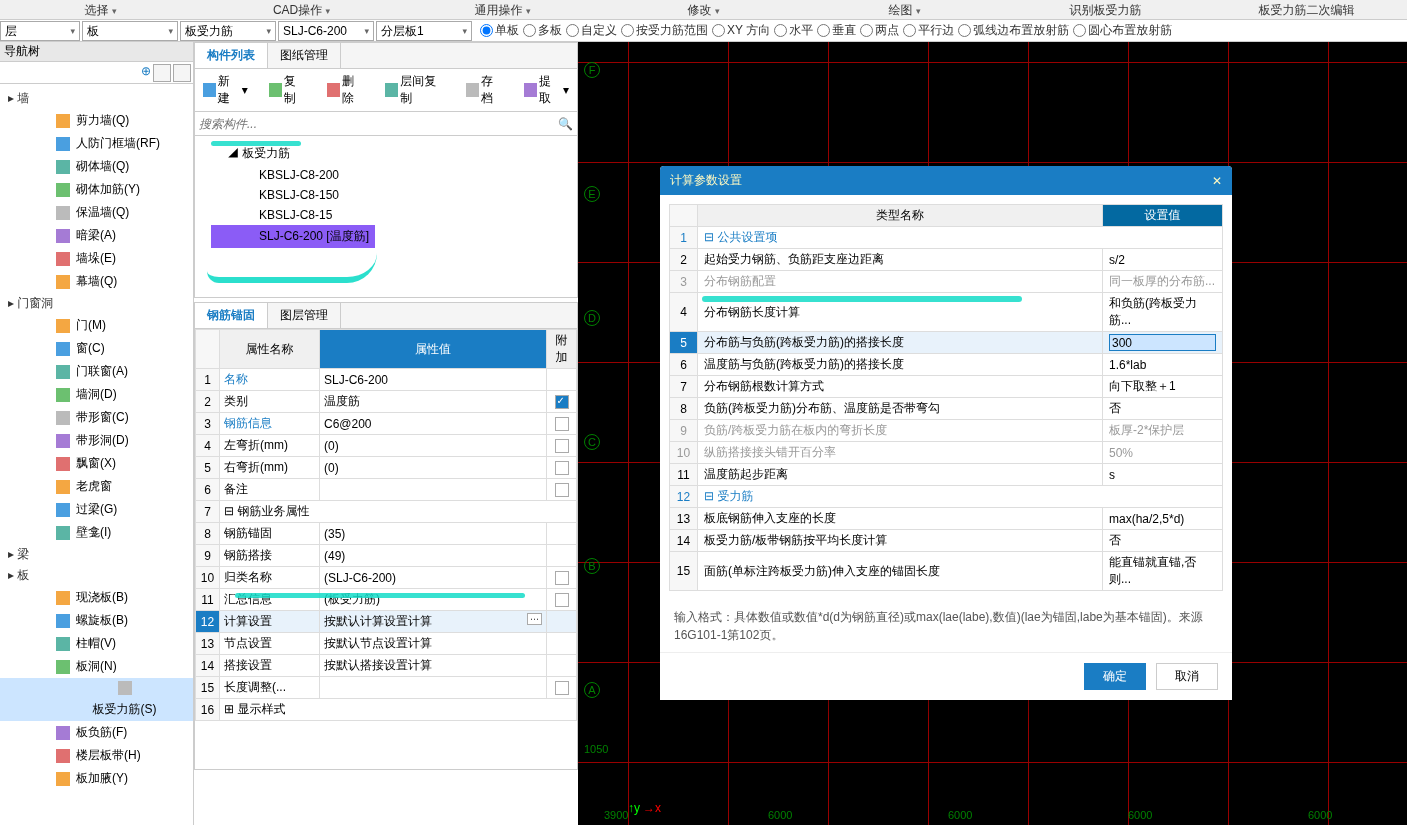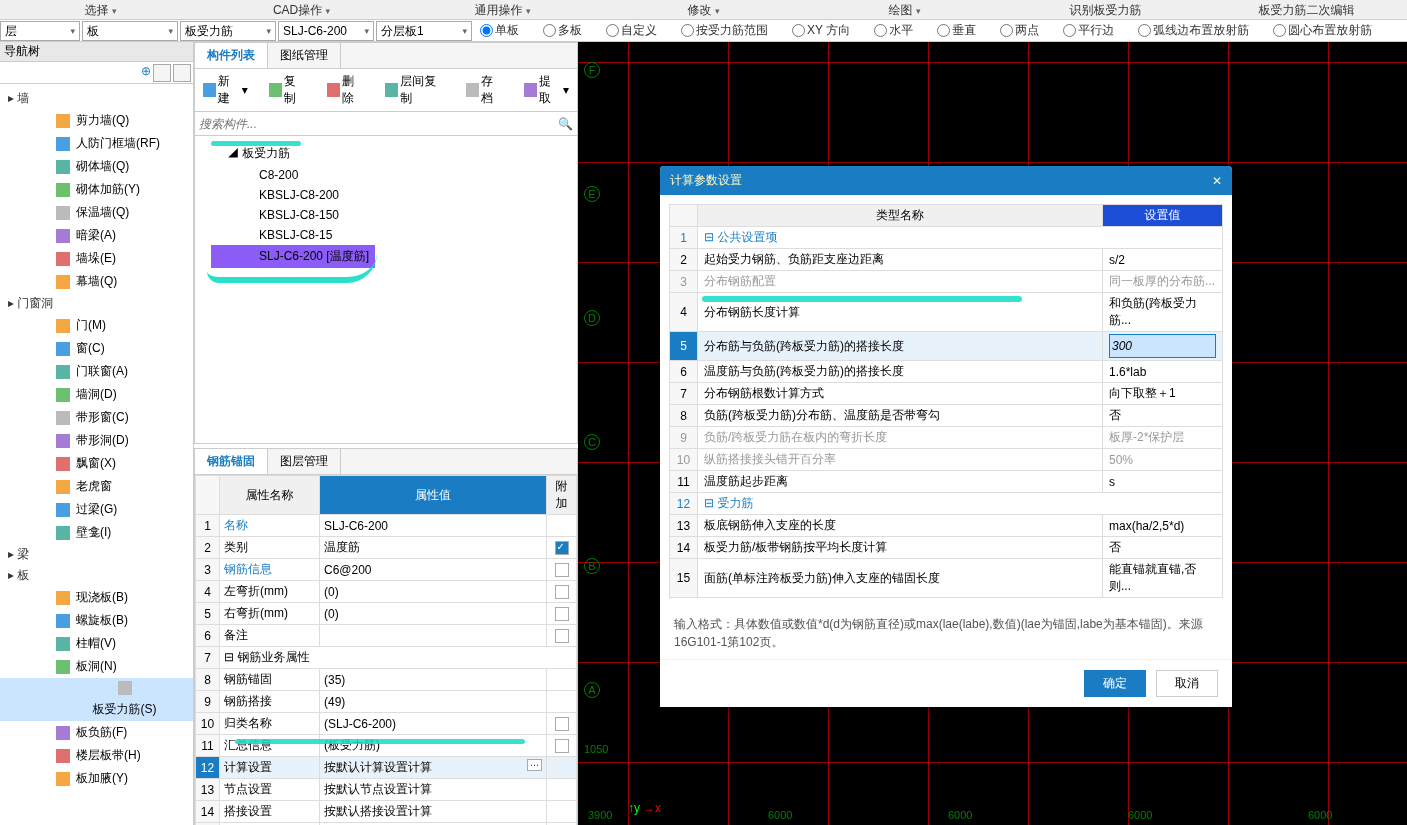--- a/index.html
+++ b/index.html
@@ -7,21 +7,21 @@
 
 
 .menubar { display: flex; height: 20px; background: #f0f0f0; border-bottom: 1px solid #ccc; }
 .menubar .menu-item { flex: 1; text-align: center; line-height: 20px; color: #333; cursor: pointer; }
 .menubar .menu-item .arrow { font-size: 9px; color: #666; }
 
 
 .dropdown-row { display: flex; height: 22px; background: #fff; border-bottom: 1px solid #ccc; align-items: center; }
 .dropdown-row .dd { border: 1px solid #aaa; height: 20px; line-height: 18px; padding: 0 4px; margin-right: 2px; background: #fff; display: flex; align-items: center; justify-content: space-between; }
 .dd .arrow { font-size: 9px; color: #666; }
-.radio-group { display: flex; gap: 24px; margin-left: 6px; align-items: flex-end; }
+.radio-group { display: flex; gap: 4px; margin-left: 6px; align-items: flex-end; }
 .radio-item { display: flex; align-items: center; gap: 2px; }
 .radio-item input { margin: 0; }
 .radio-item label { color: #333; }
 
 
 .left-col { position: absolute; left: 0; top: 42px; width: 194px; height: 783px; border-right: 1px solid #ccc; background: #fff; overflow: hidden; }
 .nav-header { height: 20px; background: #e8e8e8; display: flex; align-items: center; padding: 0 4px; border-bottom: 1px solid #ccc; }
 .nav-toolbar { height: 22px; border-bottom: 1px solid #ccc; display: flex; justify-content: flex-end; gap: 2px; padding: 2px; }
 .nav-toolbar .tbtn { width: 18px; height: 18px; border: 1px solid #aaa; background: #f5f5f5; }
 .nav-tree { padding: 4px 0; overflow-y: auto; height: calc(100% - 42px); }
@@ -78,26 +78,26 @@
 .grid-canvas .xyarrow { position: absolute; bottom: 10px; }
 
 
 .dialog { position: absolute; left: 660px; top: 166px; width: 572px; background: #fff; box-shadow: 0 4px 20px rgba(0,0,0,0.3); border-radius: 4px 4px 0 0; }
 .dialog-header { background: #1a7dc4; color: #fef9c3; padding: 6px 10px; display: flex; justify-content: space-between; align-items: center; border-radius: 4px 4px 0 0; }
 .dialog-body { padding: 9px; }
 .param-table { width: 100%; border-collapse: collapse; }
 .param-table th, .param-table td { border: 1px solid #ddd; padding: 2px 6px; height: 20px; }
 .param-table .rownum { width: 28px; text-align: center; background: #f7f7f7; }
 .param-table thead th { background: #f0f0f0; font-weight: normal; text-align: center; }
-.param-table thead th.sel { background: #1d4ed8; color: #fff; }
+.param-table thead th.sel { background: #0369a1; color: #fff; }
 .param-table .grp-row td { color: #1a7dc4; }
 .param-table .grey td { color: #999; }
 .param-table .sel-row td { background: #e8f2fb; }
 .param-table .sel-row .rownum { background: #1a7dc4; color: #fff; }
-.param-table .val-input { border: 1px solid #1a7dc4; background: #cce5ff; padding: 0 2px; width: 100%; height: 24px; font-style: italic; }
+.param-table .val-input { border: 1px solid #1a7dc4; background: #cce5ff; padding: 0 2px; width: 100%; height: 17px; }
 .dialog-footer { padding: 10px 14px; display: flex; justify-content: flex-end; gap: 10px; border-top: 1px solid #eee; }
 .dialog-footer button { padding: 4px 18px; border: 1px solid #ccc; background: #fff; cursor: pointer; }
 .dialog-footer button.primary { background: #1a7dc4; color: #fff; border-color: #1a7dc4; }
 .dialog-hint { padding: 8px 14px; color: #555; line-height: 1.5; }
 
 
 .i-orange { background: #f4a742; }
 .i-blue { background: #4a9fe0; }
 .i-green { background: #6cc070; }
 .i-grey { background: #bbb; }
@@ -302,21 +302,21 @@
       </div>
       <div class="nav-item lvl2">
         <span class="icon i-orange"></span>
         <span>板加腋(Y)</span>
       </div>
     </div>
 </div>
 
 <div class="mid-col">
 
-  <div class="panel" style="height:402px;position:relative">
+  <div class="panel" style="height:256px;position:relative">
     <div class="panel-tabs">
       <div class="panel-tab active">构件列表</div>
       <div class="panel-tab">图纸管理</div>
     </div>
     <div class="panel-toolbar">
       <span><span class="ticon i-blue"></span><span>新建</span> ▾</span>
       <span>
           <span class="ticon i-green"></span>
           <span>复制</span>
         </span>
@@ -331,21 +331,21 @@
       <span>
           <span class="ticon i-grey"></span>
           <span>存档</span>
         </span>
       <span><span class="ticon i-purple"></span><span>提取</span> ▾</span>
     </div>
     <div class="search-row">
       <input placeholder="搜索构件..." style="">
       <span class="sicon">🔍</span>
     </div>
-    <div class="comp-tree" id="comp-tree"><div class="tline">◢ 板受力筋</div><div class="tline lvl2">C8-200</div><div class="tline lvl2">KBSLJ-C8-200</div><div class="tline lvl2">KBSLJ-C8-150</div><div class="tline lvl2">KBSLJ-C8-15</div><div class="tline lvl2 sel">SLJ-C6-200 [温度筋]</div></div>
+    <div class="comp-tree" id="comp-tree"><div class="tline">◢ 板受力筋</div><div class="tline lvl2">KBSLJ-C8-200</div><div class="tline lvl2">KBSLJ-C8-150</div><div class="tline lvl2">KBSLJ-C8-15</div><div class="tline lvl2 sel">SLJ-C6-200 [温度筋]</div></div>
 
     <div class="hl" style="left:16px;top:98px;width:90px;height:5px"></div>
     <div class="hl curve" style="left:12px;top:210px;width:170px;height:30px"></div>
   </div>
 
   <div class="panel prop-panel" style="height:468px">
     <div class="panel-tabs">
       <div class="panel-tab active">钢筋锚固</div>
       <div class="panel-tab">图层管理</div>
     </div>
@@ -475,21 +475,21 @@
       <div class="gline-h" style="top: 420px;"></div>
       <div class="gline-h" style="top: 520px;"></div>
       <div class="gline-h" style="top: 620px;"></div>
       <div class="gline-h" style="top: 720px;"></div>
       <div class="axis-label" style="left: 6px; top: 20px;">F</div>
       <div class="axis-label" style="left: 6px; top: 144px;">E</div>
       <div class="axis-label" style="left: 6px; top: 268px;">D</div>
       <div class="axis-label" style="left: 6px; top: 392px;">C</div>
       <div class="axis-label" style="left: 6px; top: 516px;">B</div>
       <div class="axis-label" style="left: 6px; top: 640px;">A</div>
-      <div class="dim" style="bottom: 4px; left: 10px;">3900</div>
+      <div class="dim" style="bottom: 4px; left: 26px;">3900</div>
       <div class="dim" style="bottom: 4px; left: 190px;">6000</div>
       <div class="dim" style="bottom: 4px; left: 370px;">6000</div>
       <div class="dim" style="bottom: 4px; left: 550px;">6000</div>
       <div class="dim" style="bottom: 4px; left: 730px;">6000</div>
       <div class="dim" style="left: 6px; bottom: 70px;">1050</div>
       <div class="dim xyarrow" style="left: 50px;"><span style="color:#0f0">↑y</span> <span style="color:#f00">→x</span></div>
     </div>
 </div>
 
 <div class="dialog">

